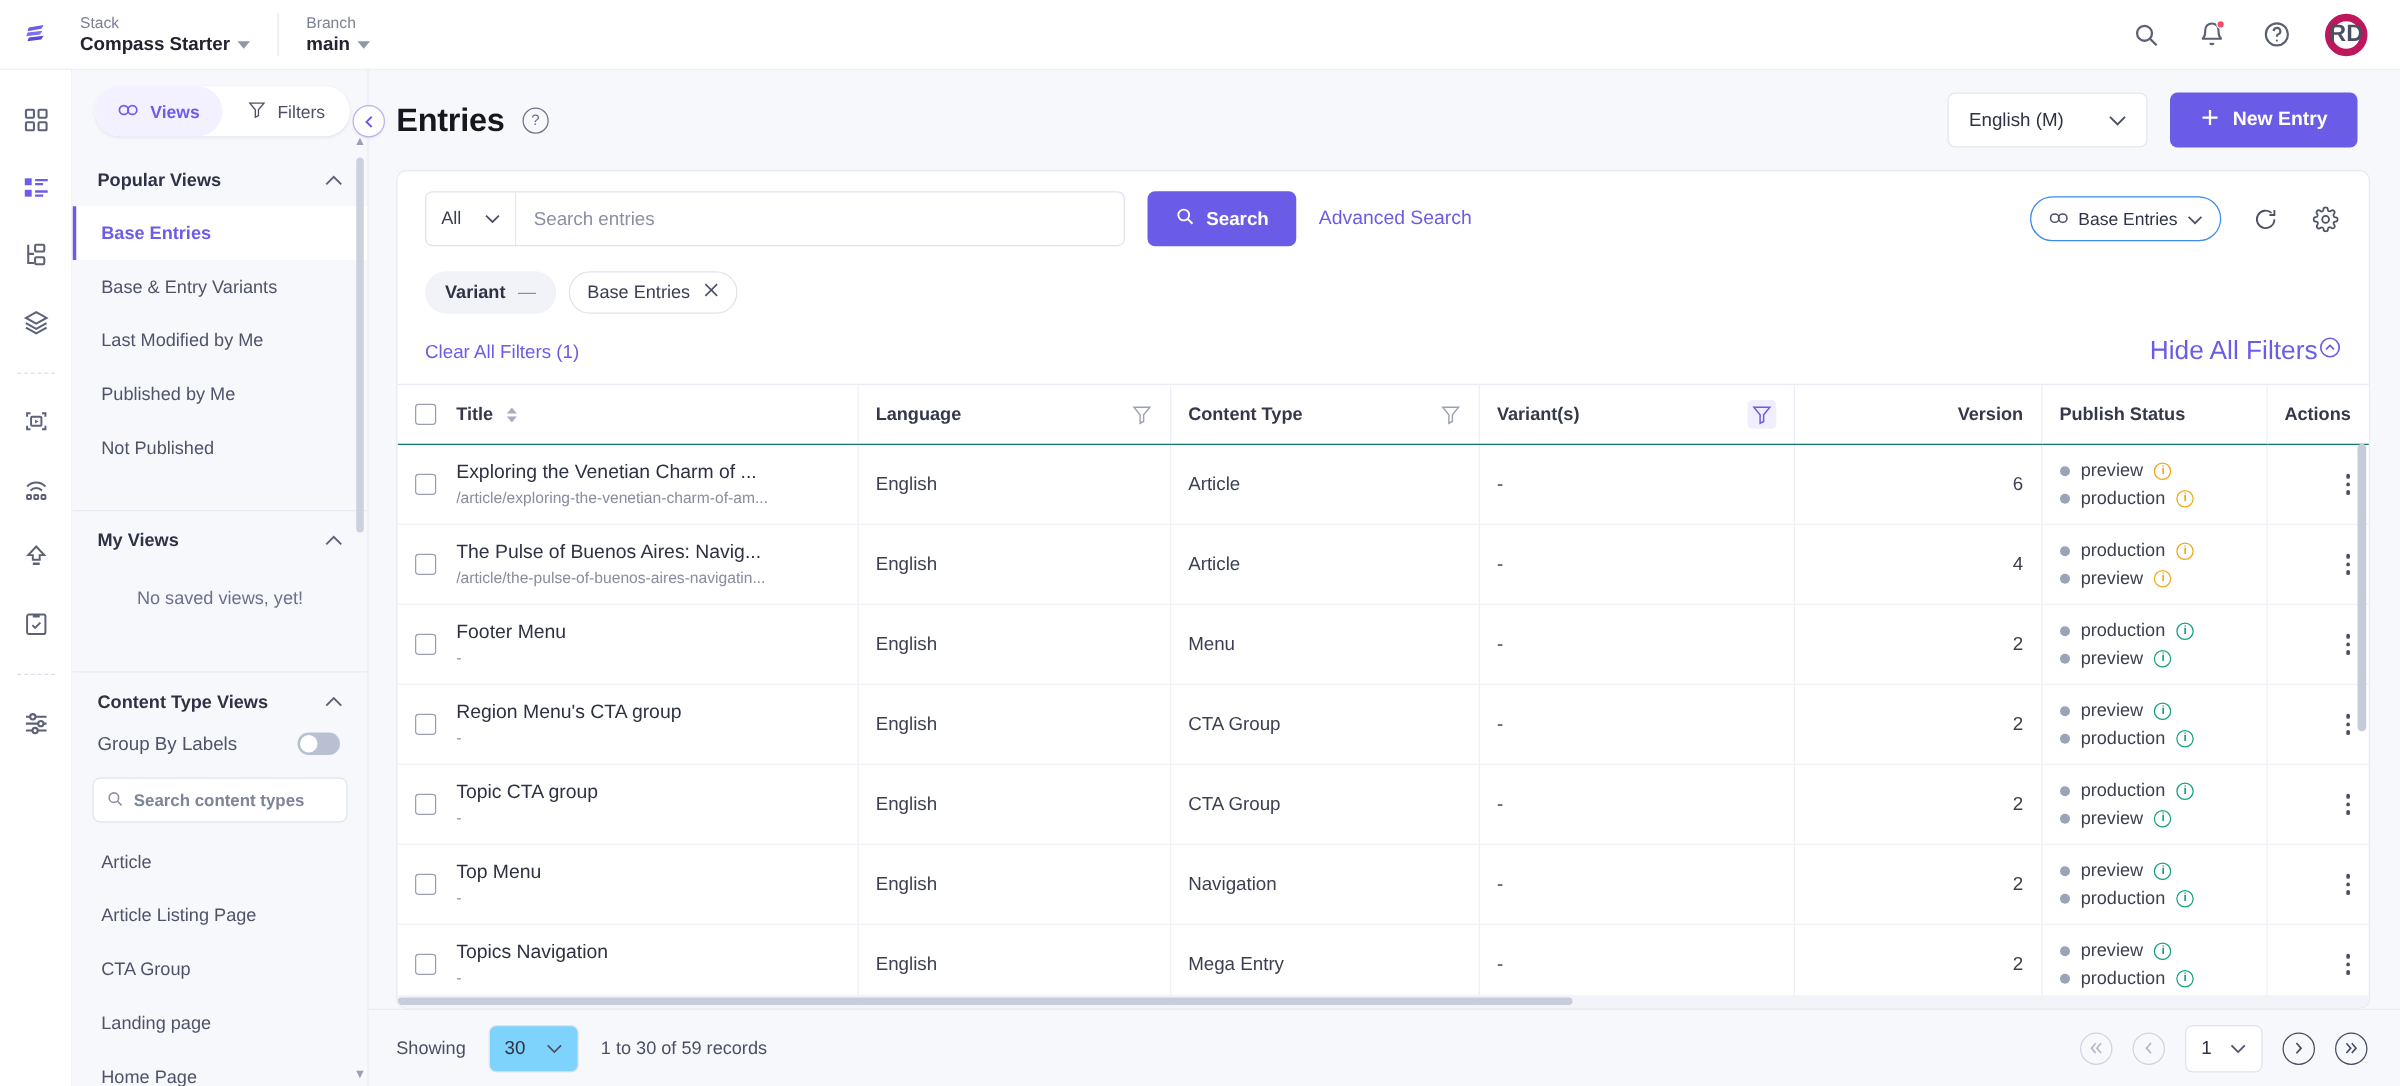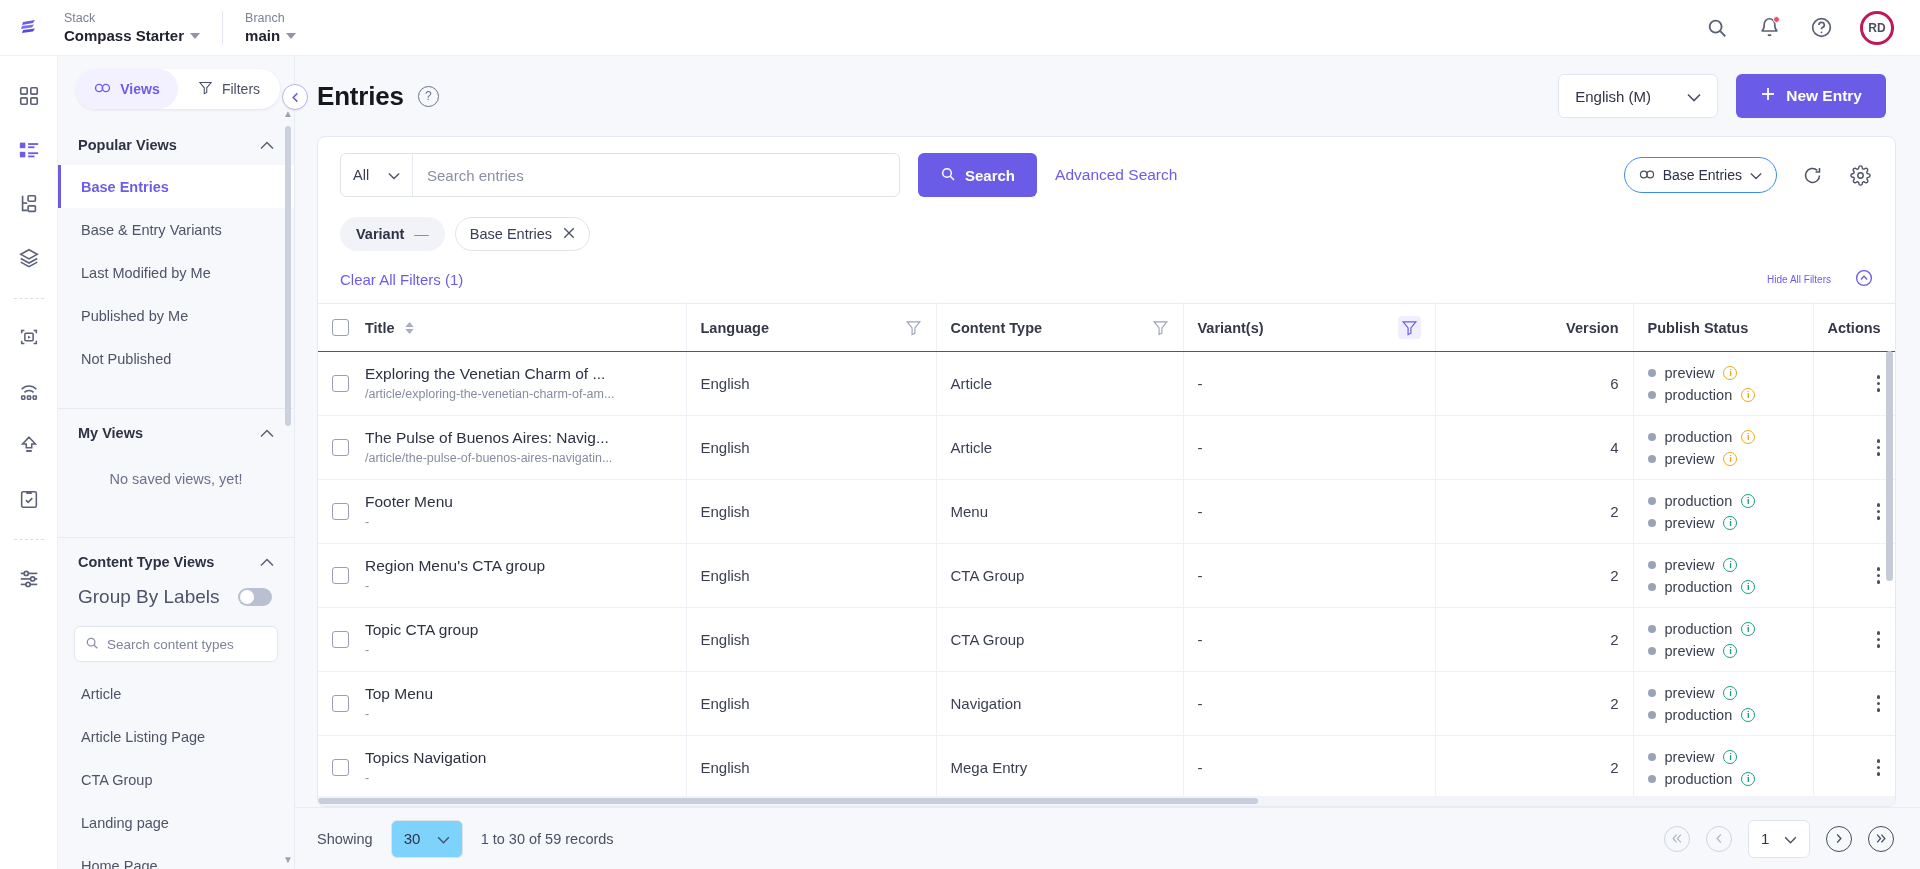--- a/index.html
+++ b/index.html
@@ -26,23 +26,23 @@
   .meta-group { padding: 0 22px 0 6px; display:flex; flex-direction: column; justify-content:center; }
   .meta-label { font-size: 12.5px; color: #7c8194; line-height: 16px; }
   .meta-value { font-size: 15px; color: #222331; font-weight: 700; line-height: 20px; display:flex; align-items:center; gap:6px;}
   .caret { width:0;height:0;border-left:5px solid transparent;border-right:5px solid transparent;border-top:6px solid #9095a8; display:inline-block; }
   .vdivider { width:1px; height:34px; background:#e4e7ef; }
   .topbar-right { margin-left: auto; display: flex; align-items: center; gap: 26px; padding-right: 26px; }
   .ticon { width: 26px; height: 26px; color:#5b6075; position:relative; cursor:pointer; display:flex;align-items:center;justify-content:center;}
   .bell-dot { position:absolute; top:1px; right:2px; width:7px;height:7px;border-radius:50%;background:#ef4f6b;border:1.5px solid #fff;}
   .avatar {
     width: 34px; height: 34px; border-radius: 50%;
-    background: #ffffff; color: #4a4f63; font-size: 12px; font-weight: 700;
+    background: #ffffff; color: #4a4f63; font-size: 19px; font-weight: 700;
     display: flex; align-items: center; justify-content: center;
-    border: 3px solid #be185d;
+    border: 6px solid #be185d;
   }
 
   
   .body { flex: 1; display: flex; min-height: 0; }
 
   
   .rail {
     width: 58px; flex: 0 0 58px; background: #ffffff;
     display: flex; flex-direction: column; align-items: center;
     padding-top: 18px; gap: 0; border-right: 1px solid #eef0f5;
@@ -73,27 +73,27 @@
   }
   .vp-group { border-bottom: 1px solid #e7eaf2; padding-bottom: 28px;}
   .vp-item {
     height: 43px; display:flex; align-items:center;
     padding-left: 20px; font-size: 14.5px; color:#4e5368; cursor:pointer;
     border-left: 3px solid transparent; position:relative;
   }
   .vp-item.active { background:#ffffff; color:#6c5ce7; font-weight:700; border-left-color:#6c5ce7; }
   .vp-empty { font-size: 14.5px; color:#6c7189; text-align:center; padding: 18px 0 22px; }
   .gbl-row { display:flex;align-items:center;justify-content:space-between;padding: 4px 22px 12px 20px; }
-  .gbl-label { font-size:19px; color:#4e5368; }
+  .gbl-label { font-size:15px; color:#4e5368; }
   .switch { width:34px;height:18px;border-radius:10px;background:#b9c0d1;position:relative;cursor:pointer; }
   .switch .knob { position:absolute;top:2px;left:2px;width:14px;height:14px;border-radius:50%;background:#fff; }
   .ct-search-wrap { padding: 6px 16px 10px 16px; }
   .ct-search {
     height: 36px; background:#fff; border:1px solid #e0e4ee; border-radius:6px;
-    display:flex;align-items:center;gap:8px;padding: 0 10px; font-size:13.5px; color:#7e8499;
+    display:flex;align-items:center;gap:8px;padding: 0 10px; font-size:13.5px; color:#7e8499;font-weight:bold;
   }
   .vp-scrollbar {
     position:absolute; right:3px; top:70px; width:6px; height:300px;
     background:#ccd1de; border-radius:4px;
   }
   .vp-arrow-up, .vp-arrow-down { position:absolute; right:1px; color:#9ba2b5; font-size:10px; }
   .vp-arrow-up { top: 52px; }
   .vp-arrow-down { bottom: 4px; }
 
   
@@ -133,21 +133,21 @@
     height:36px;border:1px solid #3d8bf0;border-radius:20px;color:#2d3346;font-size:14px;
     display:flex;align-items:center;gap:8px;padding:0 14px;cursor:pointer;
   }
   .icon-btn { color:#4c5165; cursor:pointer; display:flex;align-items:center;justify-content:center;width:26px;height:26px;}
 
   .filterrow { display:flex; align-items:center; padding: 4px 22px 10px; gap: 10px; }
   .fpill { height:34px;background:#f2f3f9;border-radius:18px;display:flex;align-items:center;gap:10px;padding:0 16px;font-size:14.5px;color:#2f3245;font-weight:700;}
   .fchip { height:34px;background:#fff;border:1px solid #dfe3ed;border-radius:18px;display:flex;align-items:center;gap:11px;padding:0 14px;font-size:14.5px;color:#3a3e52;cursor:pointer;}
   .clearrow { display:flex;align-items:center;padding: 8px 22px 14px; }
   .clear-link { color:#6b5ce7;font-size:15px;cursor:pointer;}
-  .hide-link { margin-left:auto;color:#6b5ce7;font-size:10px;display:flex;align-items:center;gap:24px;cursor:pointer;}
+  .hide-link { margin-left:auto;color:#6b5ce7;font-size:21px;display:flex;align-items:center;gap:1px;cursor:pointer;}
 
   
   .tablewrap { flex:1; min-height:0; position:relative; display:flex; flex-direction:column; }
   table { width: 100%; border-collapse: collapse; table-layout: fixed; }
   thead th {
     height: 48px; background:#fff; border-top:1px solid #e8ebf2; border-bottom:1px solid #0f766e;
     font-size: 14.5px; font-weight: 700; color:#343849; text-align:left; padding: 0 14px;
     border-right: 1px solid #eceff5; vertical-align: middle;
   }
   thead th:last-child { border-right:none; }

